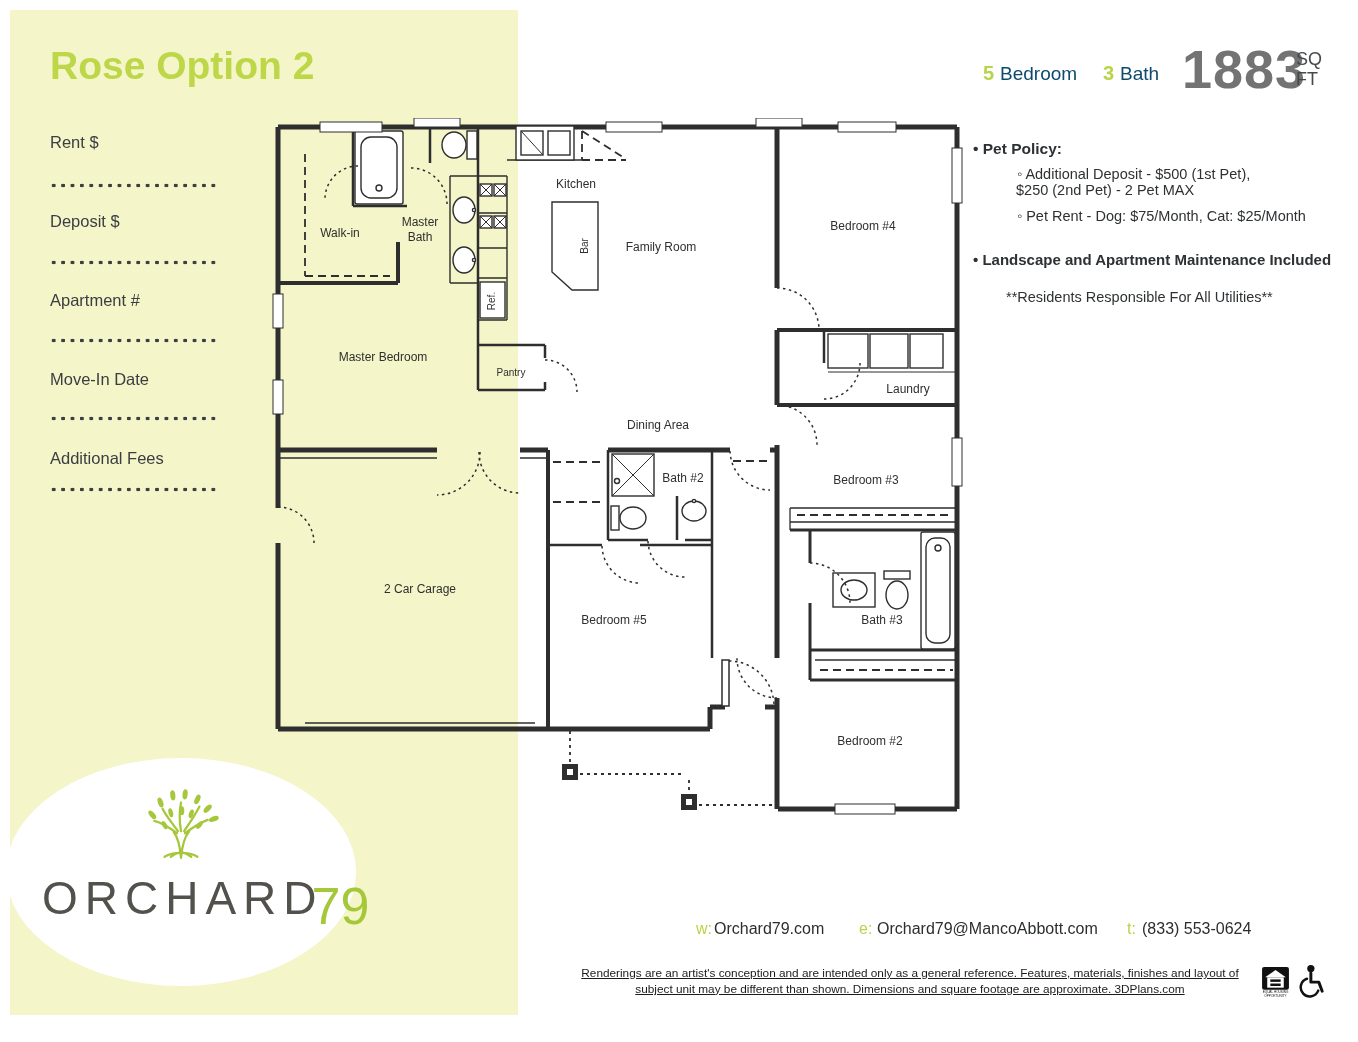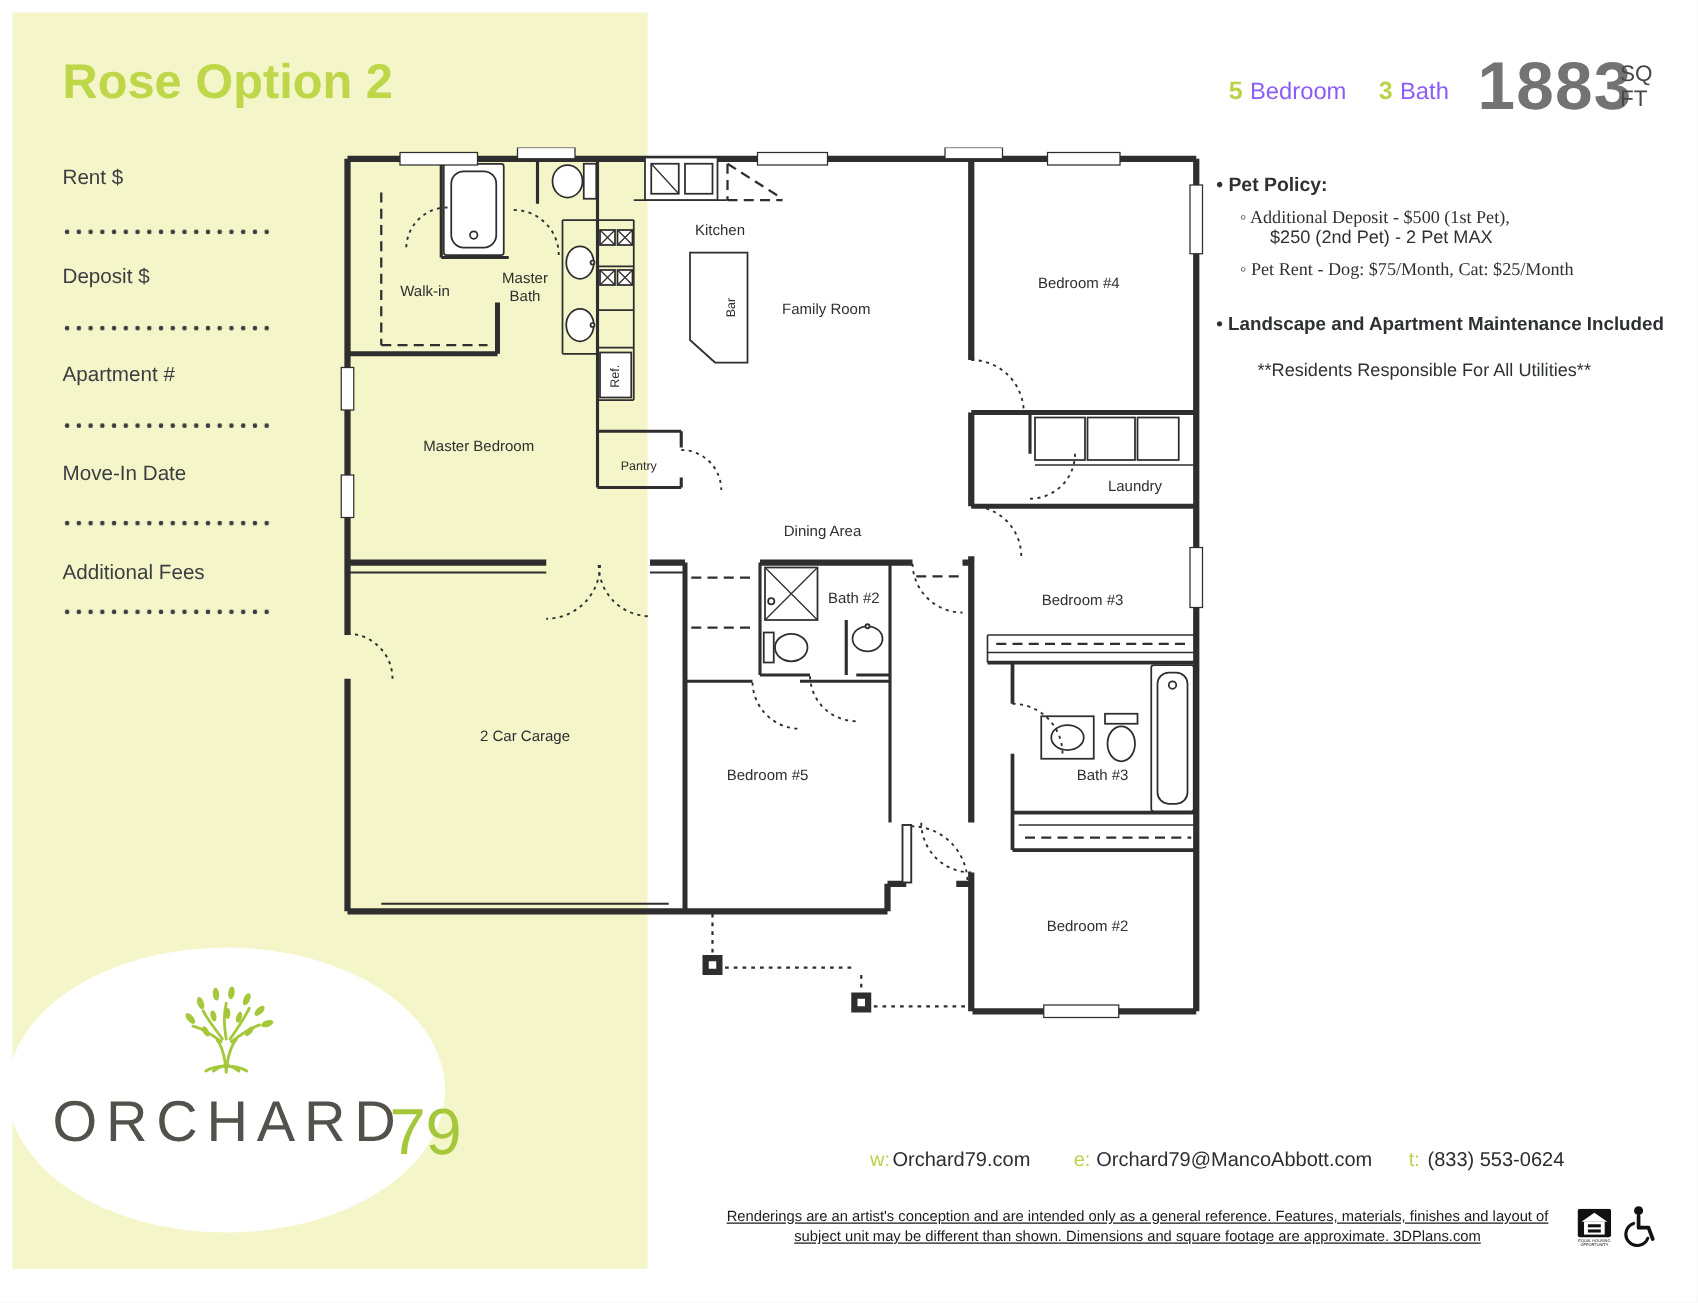--- a/index.html
+++ b/index.html
@@ -6,26 +6,26 @@
   .page{position:relative;width:1358px;height:1042px;background:#ffffff;overflow:hidden;
         font-family:"Liberation Sans","DejaVu Sans",sans-serif;outline:1px solid #e8e8e8;}
   .panel{position:absolute;left:10px;top:10px;width:508px;height:1005px;background:#f4f5c9;}
   .logo-ellipse{position:absolute;left:6px;top:758px;width:350px;height:228px;background:#ffffff;border-radius:50%;}
   .page-title{position:absolute;left:50px;top:44px;font-size:39px;font-weight:bold;color:#bdd748;letter-spacing:0px;}
   .field-label{position:absolute;left:50px;font-size:16.5px;color:#3b3e41;}
   .dots{position:absolute;left:49px;width:170px;height:5px;
         background-image:radial-gradient(circle,#3b3e41 1.7px,transparent 2.1px);
         background-size:9.4px 5px;background-repeat:repeat-x;}
   .hdr-num{position:absolute;font-size:20px;font-weight:bold;color:#b9d44a;}
-  .hdr-word{position:absolute;font-size:19px;color:#8b5cf6;}
+  .hdr-word{position:absolute;font-size:19px;color:#0c4a6e;}
   .sqft{position:absolute;left:1182px;top:38px;font-size:54px;font-weight:bold;color:#737373;letter-spacing:1px;}
   .squnit{position:absolute;left:1296px;top:50px;font-size:18px;color:#45494c;line-height:1.1;}
   .details{position:absolute;left:973px;top:140px;width:370px;color:#2e3133;}
   .d-head{font-size:15.5px;font-weight:bold;}
-  .d-sub{font-size:14.5px;margin-left:19px;line-height:1.08;font-family:Liberation Serif, serif;}
+  .d-sub{font-size:14.5px;margin-left:44px;line-height:1.08;}
   .d-sub2{font-size:14.5px;margin-left:43px;line-height:1.08;}
   .d-note{font-size:14.5px;margin-left:33px;}
   .contact{position:absolute;top:920px;font-size:16px;color:#2b2e30;}
   .c-green{color:#b9d44a;}
   .disclaimer{position:absolute;left:560px;top:966px;width:700px;text-align:center;
               font-size:11.8px;line-height:1.35;color:#1b1b1b;text-decoration:underline;}
   .wordmark{position:absolute;left:42px;top:866px;font-family:Liberation Sans, sans-serif;
             font-size:46px;color:#53514c;letter-spacing:7px;white-space:nowrap;}
   .wordmark .num{font-size:52px;color:#a5c73a;letter-spacing:0;margin-left:-12px;position:relative;top:10px;}
   svg text.rl{font-family:"Liberation Sans","DejaVu Sans",sans-serif;font-size:12px;fill:#2f2f2f;}

